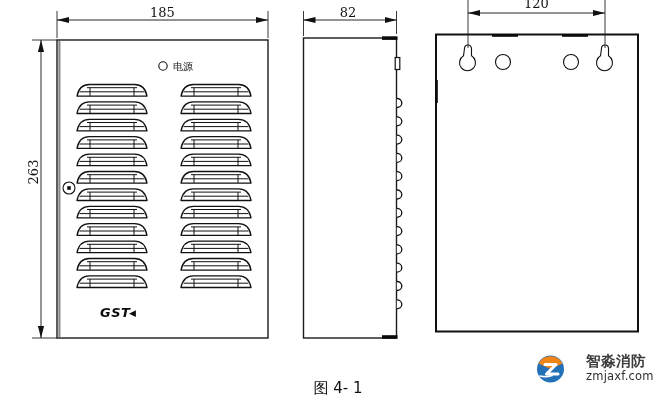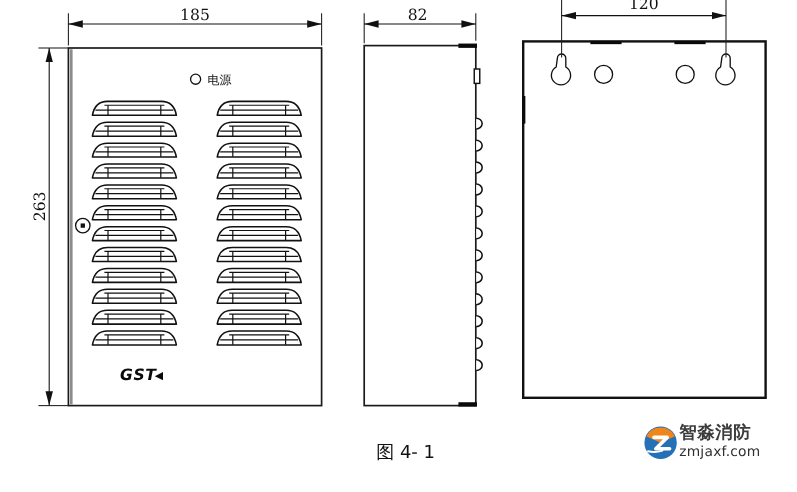--- a/index.html
+++ b/index.html
@@ -16,26 +16,26 @@
   .dimline{stroke:#111;stroke-width:0.9;}
   .tab{fill:#0a0a0a;stroke:none;}
   text.dim{font:13px "DejaVu Serif","Liberation Serif",serif;fill:#111;}
   text.dim-cut{font:13px "DejaVu Serif","Liberation Serif",serif;fill:#111;}
   text.cjk-small{font:10px "DejaVu Sans","Liberation Sans",sans-serif;fill:#111;}
   text.gst{font-style:italic;font-weight:800;font-size:13px;fill:#0a0a0a;letter-spacing:0.5px;
     font-family:"DejaVu Sans","Liberation Sans",sans-serif;}
   text.gst-mark{font-size:9px;fill:#0a0a0a;font-family:"DejaVu Sans",sans-serif;}
   
   #caption{
-    position:absolute;left:288px;top:368px;width:100px;text-align:center;
+    position:absolute;left:288px;top:379px;width:100px;text-align:center;
     font-size:15px;color:#111;font-family:"DejaVu Sans","Liberation Sans",sans-serif;
   }
   
   #watermark{
-    position:absolute;left:536px;top:352px;display:flex;align-items:center;gap:0;
+    position:absolute;left:536px;top:352px;display:flex;align-items:center;gap:20px;
   }
   #watermark .wm-text{display:flex;flex-direction:column;line-height:1.05;}
   #watermark .wm-brand{font-size:14.5px;font-weight:600;color:#3c3c3c;letter-spacing:0.5px;}
   #watermark .wm-domain{font-size:11.5px;font-weight:400;color:#2f2f2f;letter-spacing:0.2px;}
 </style>
 </head>
 <body>
 
 <div id="stage">
 

